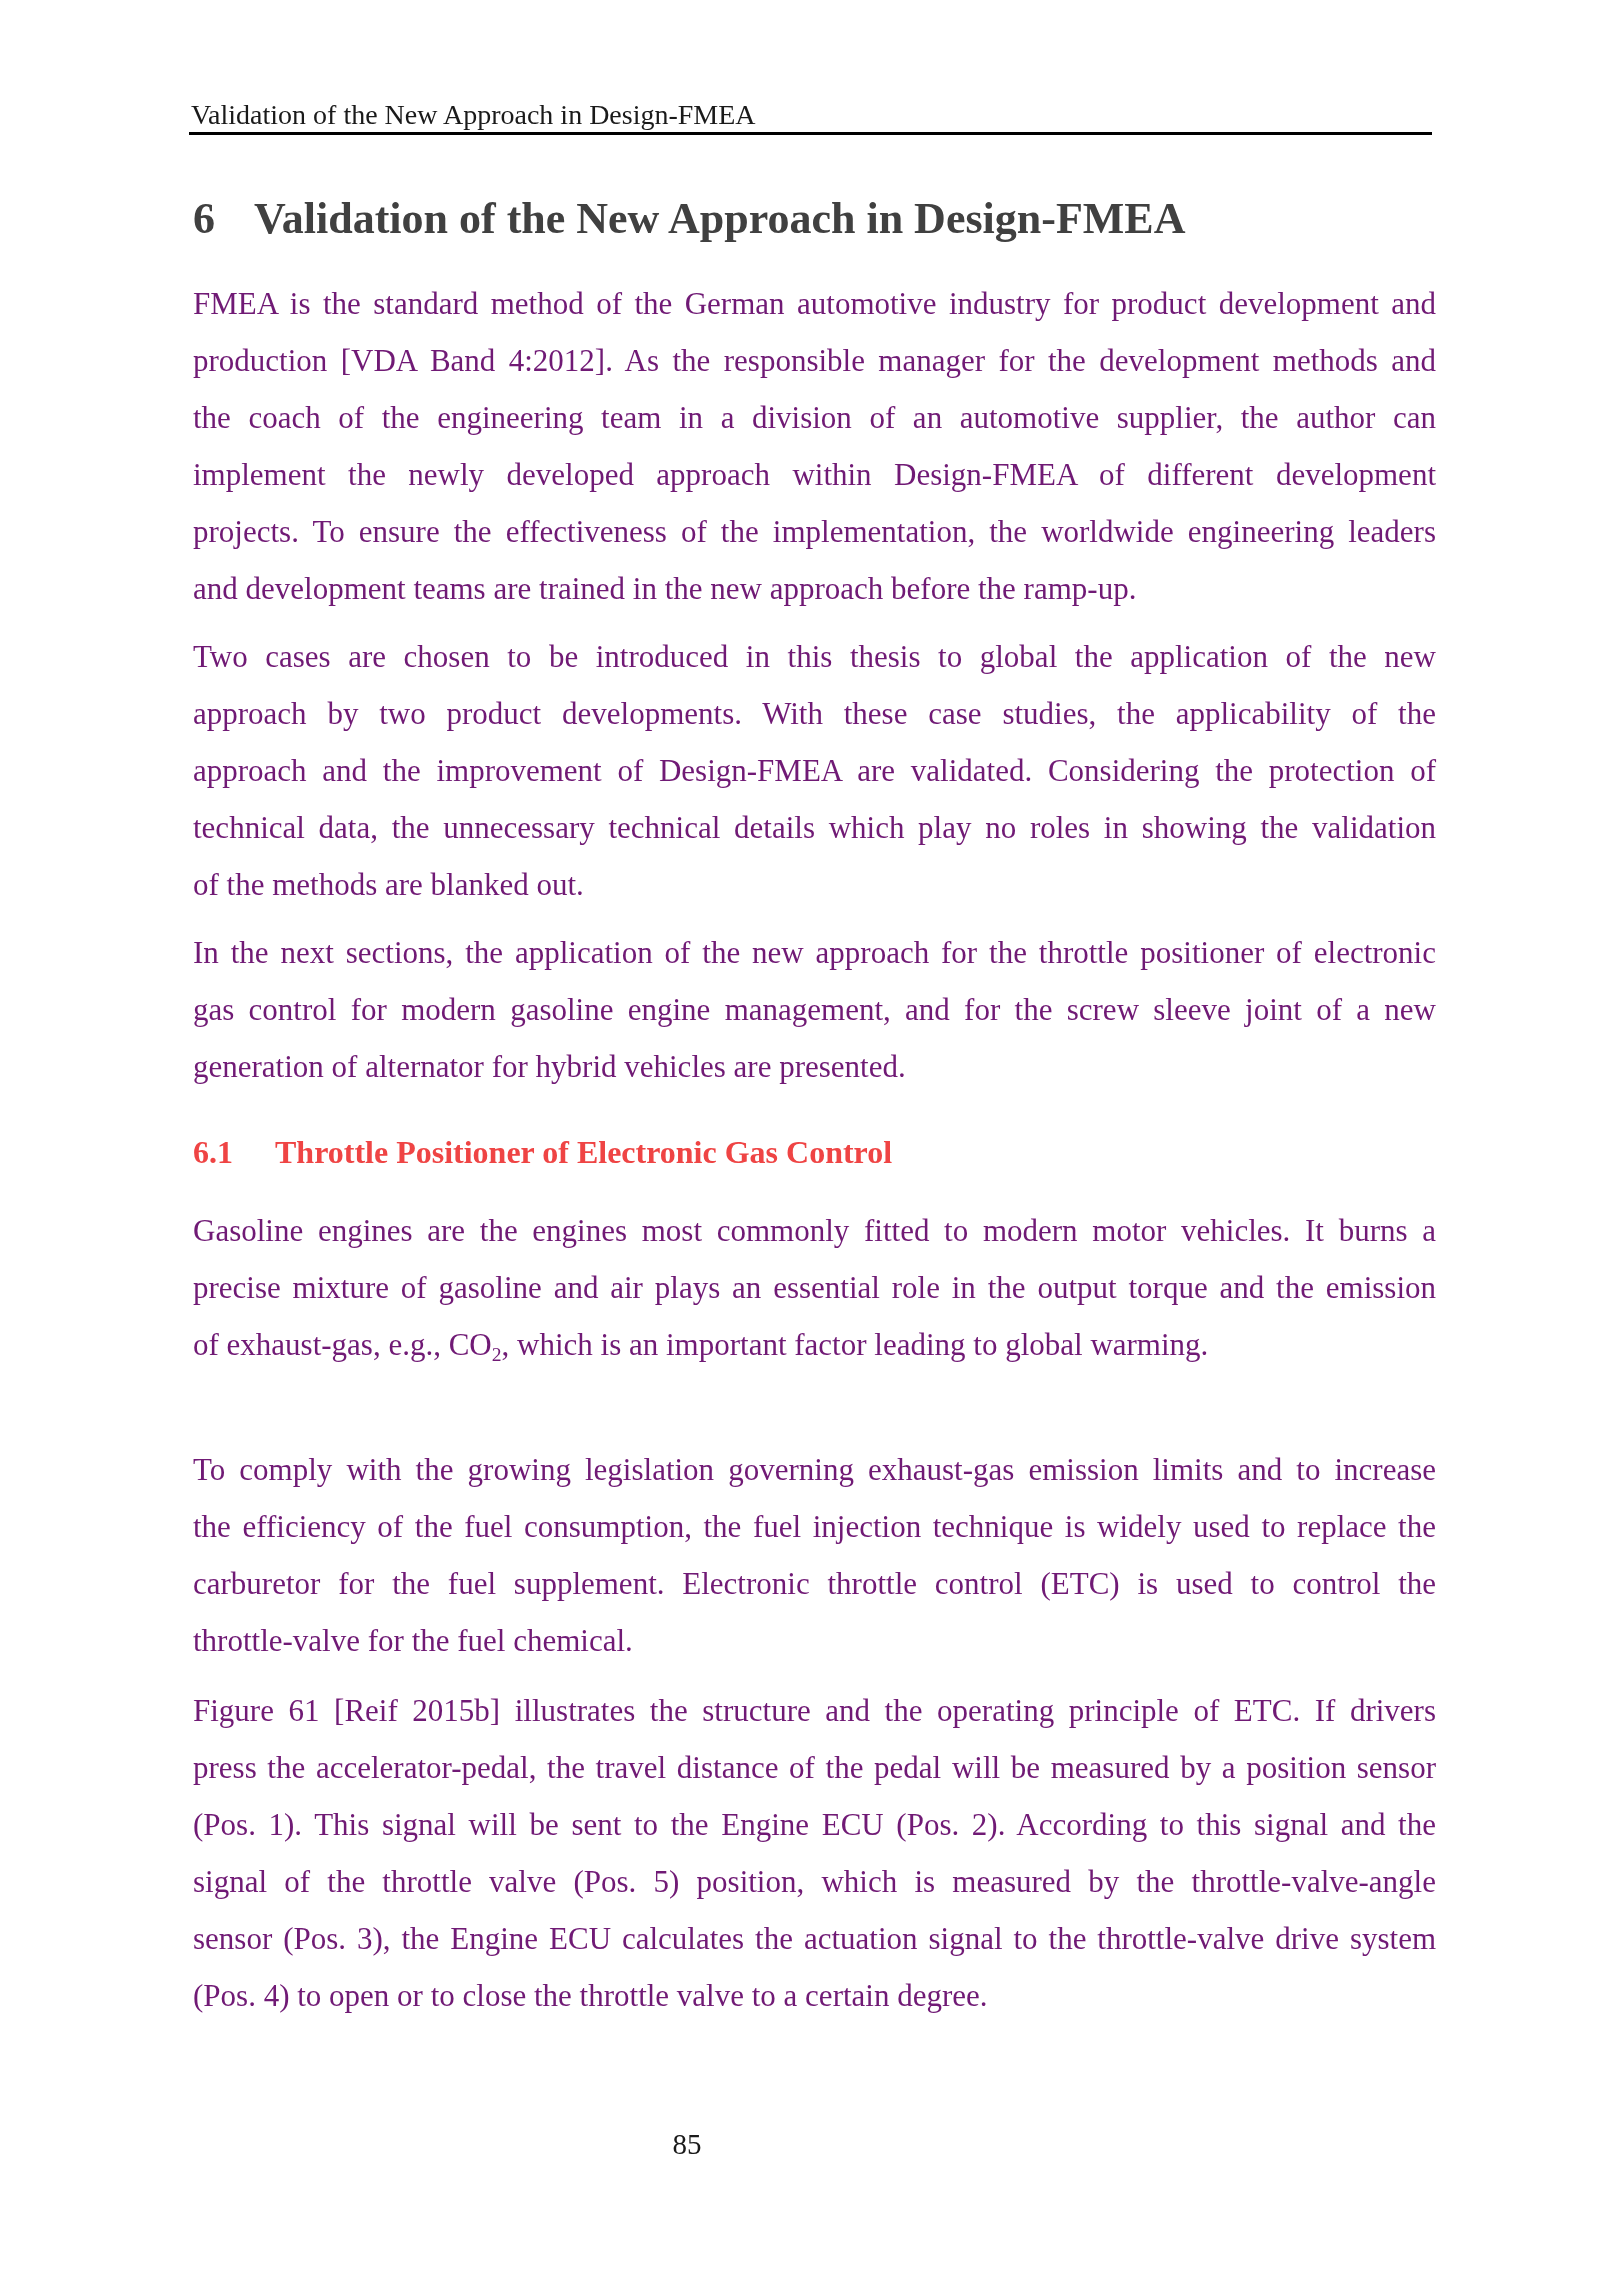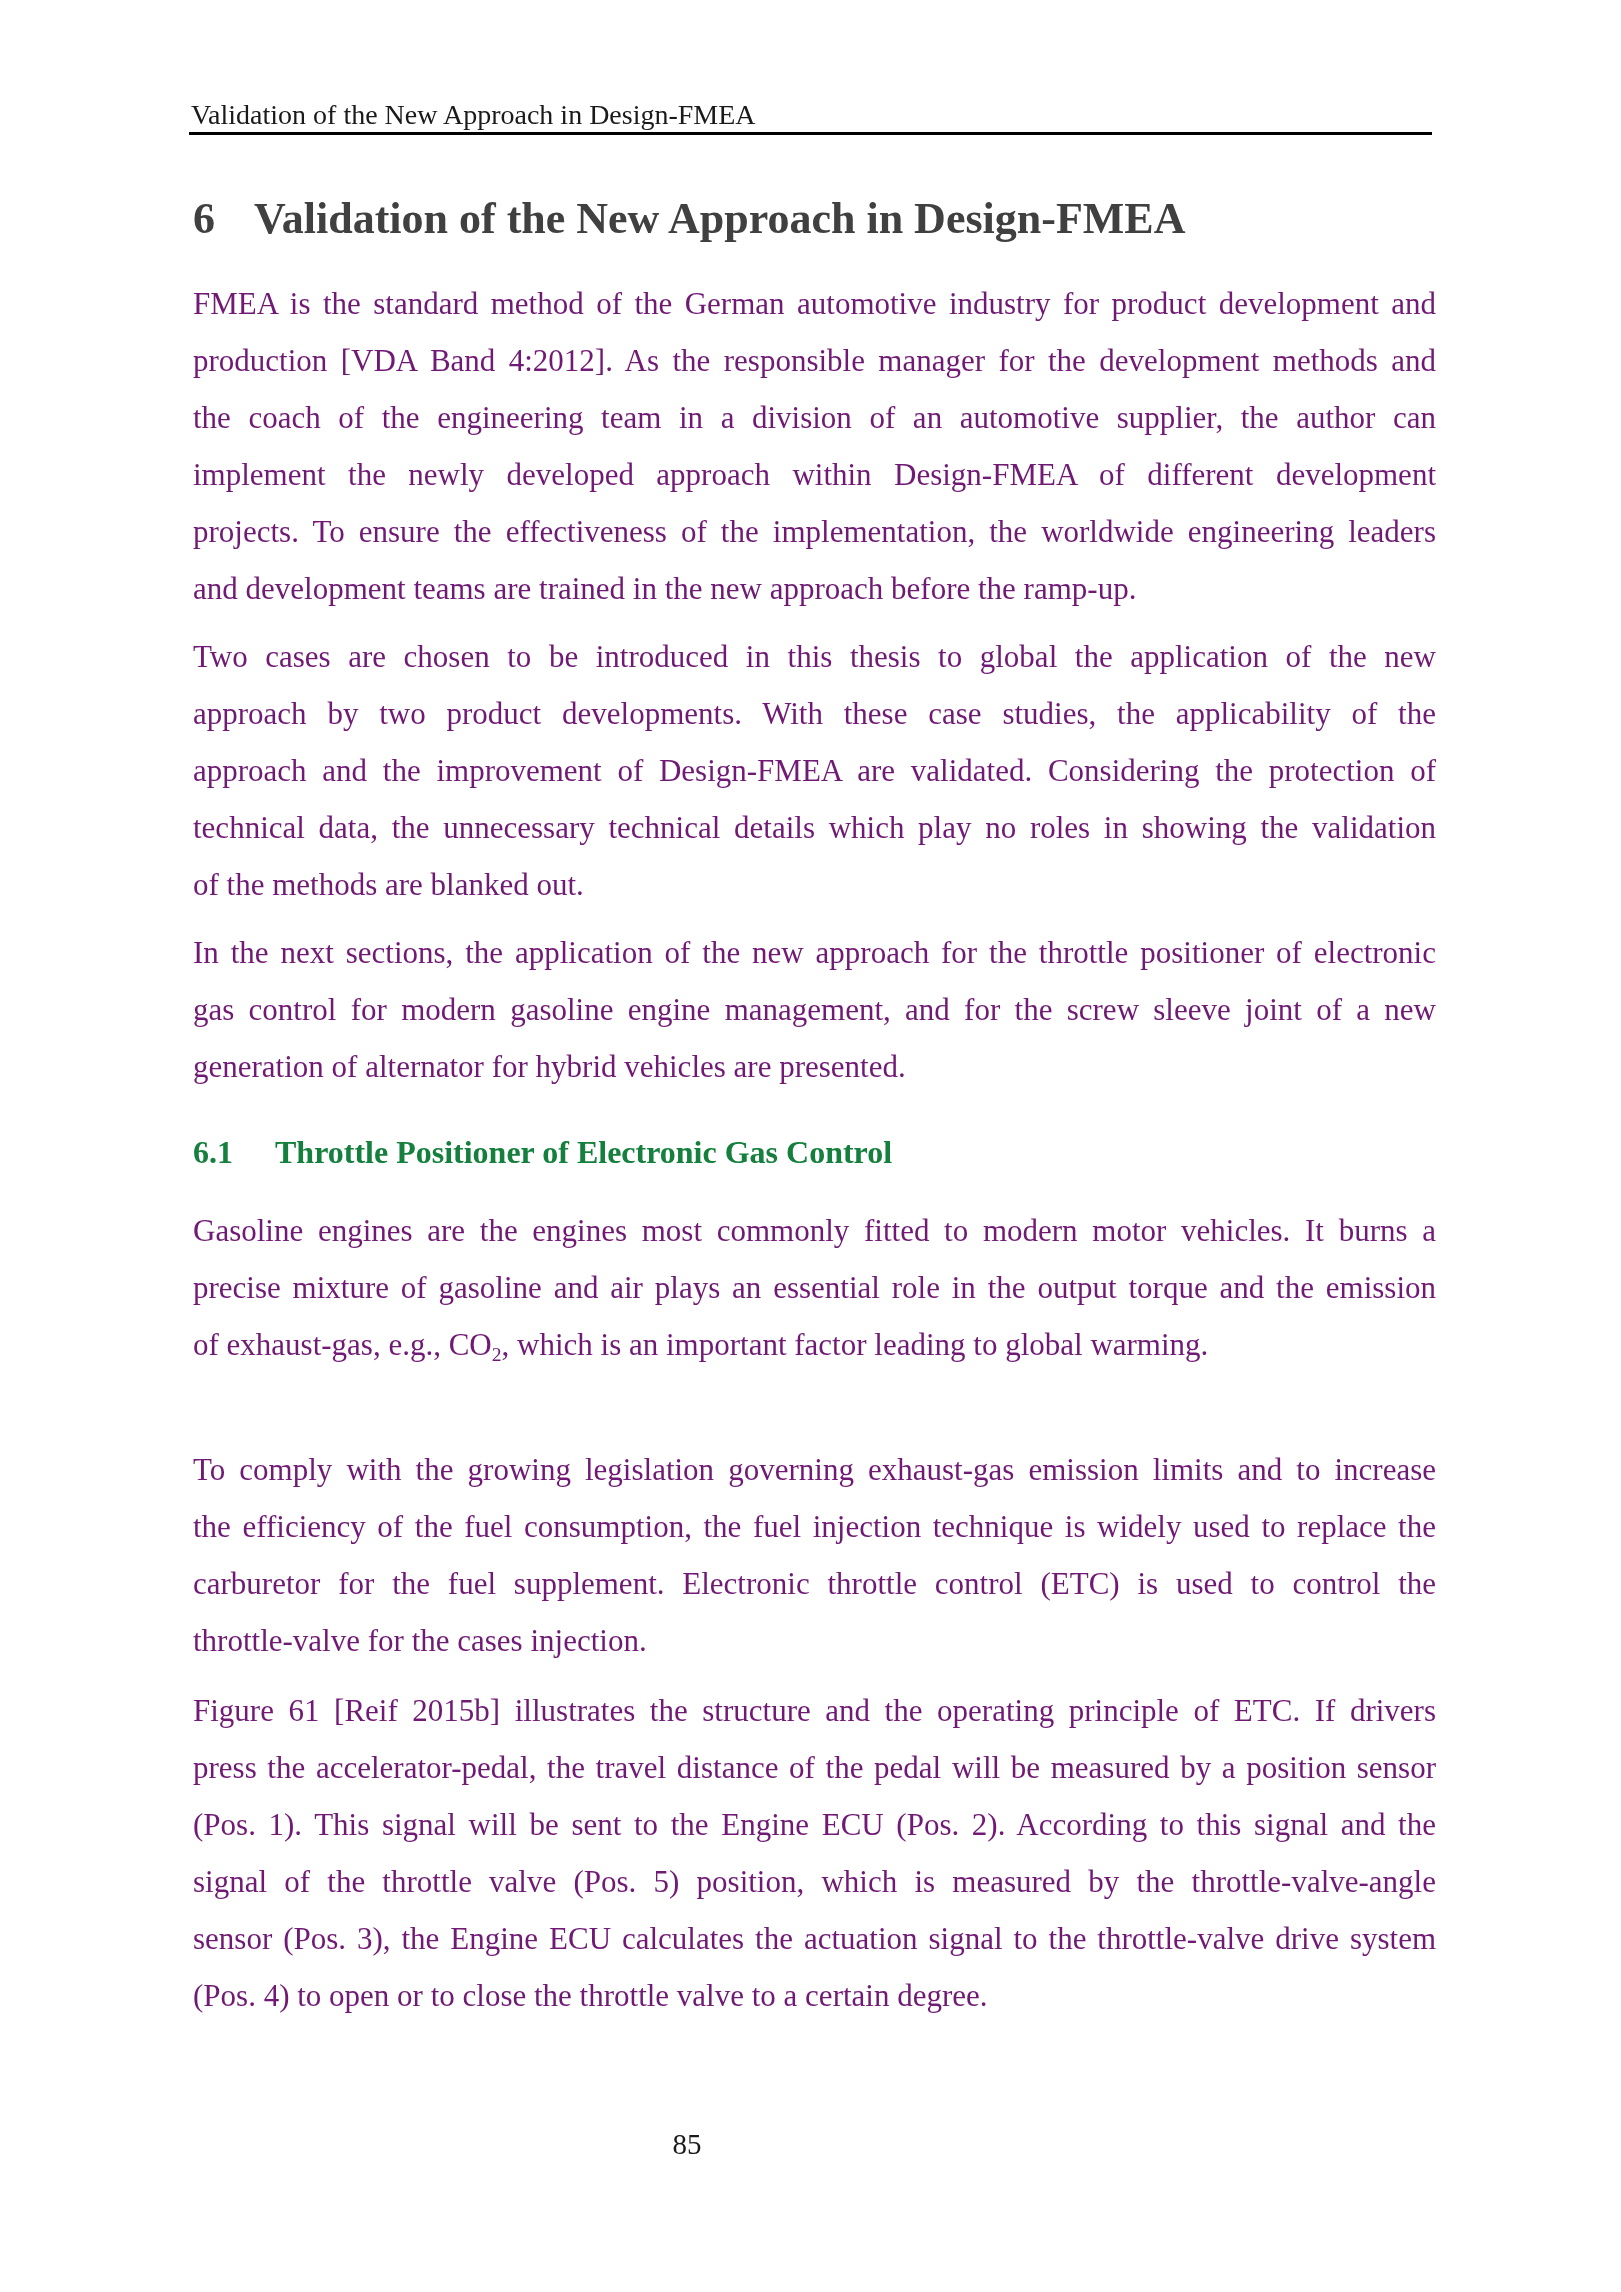--- a/index.html
+++ b/index.html
@@ -49,21 +49,21 @@
     }
     .section-title {
       position: absolute;
       left: 193px;
       top: 1133px;
       margin: 0;
       font-size: 32px;
       line-height: 39px;
       font-weight: bold;
       white-space: nowrap;
-      color: #15803d;
+      color: #ef4444;
     }
     .section-title .num {
       display: inline-block;
       width: 82px;
     }
     .para {
       position: absolute;
       left: 193px;
       width: 1243px;
       margin: 0;
@@ -139,21 +139,21 @@
 <p class="para" id="p4">
   <span class="ln">Gasoline engines are the engines most commonly fitted to modern motor vehicles. It burns a</span>
   <span class="ln">precise mixture of gasoline and air plays an essential role in the output torque and the emission</span>
   <span class="ln last"><span>of exhaust-gas, e.g., CO</span><sub>2</sub><span>, which is an important factor leading to global warming.</span></span>
 </p>
 
 <p class="para" id="p5">
   <span class="ln">To comply with the growing legislation governing exhaust-gas emission limits and to increase</span>
   <span class="ln">the efficiency of the fuel consumption, the fuel injection technique is widely used to replace the</span>
   <span class="ln">carburetor for the fuel supplement. Electronic throttle control (ETC) is used to control the</span>
-  <span class="ln last">throttle-valve for the cases injection.</span>
+  <span class="ln last">throttle-valve for the fuel chemical.</span>
 </p>
 
 <p class="para" id="p6">
   <span class="ln">Figure 61 [Reif 2015b] illustrates the structure and the operating principle of ETC. If drivers</span>
   <span class="ln">press the accelerator-pedal, the travel distance of the pedal will be measured by a position sensor</span>
   <span class="ln">(Pos. 1). This signal will be sent to the Engine ECU (Pos. 2). According to this signal and the</span>
   <span class="ln">signal of the throttle valve (Pos. 5) position, which is measured by the throttle-valve-angle</span>
   <span class="ln">sensor (Pos. 3), the Engine ECU calculates the actuation signal to the throttle-valve drive system</span>
   <span class="ln last">(Pos. 4) to open or to close the throttle valve to a certain degree.</span>
 </p>

